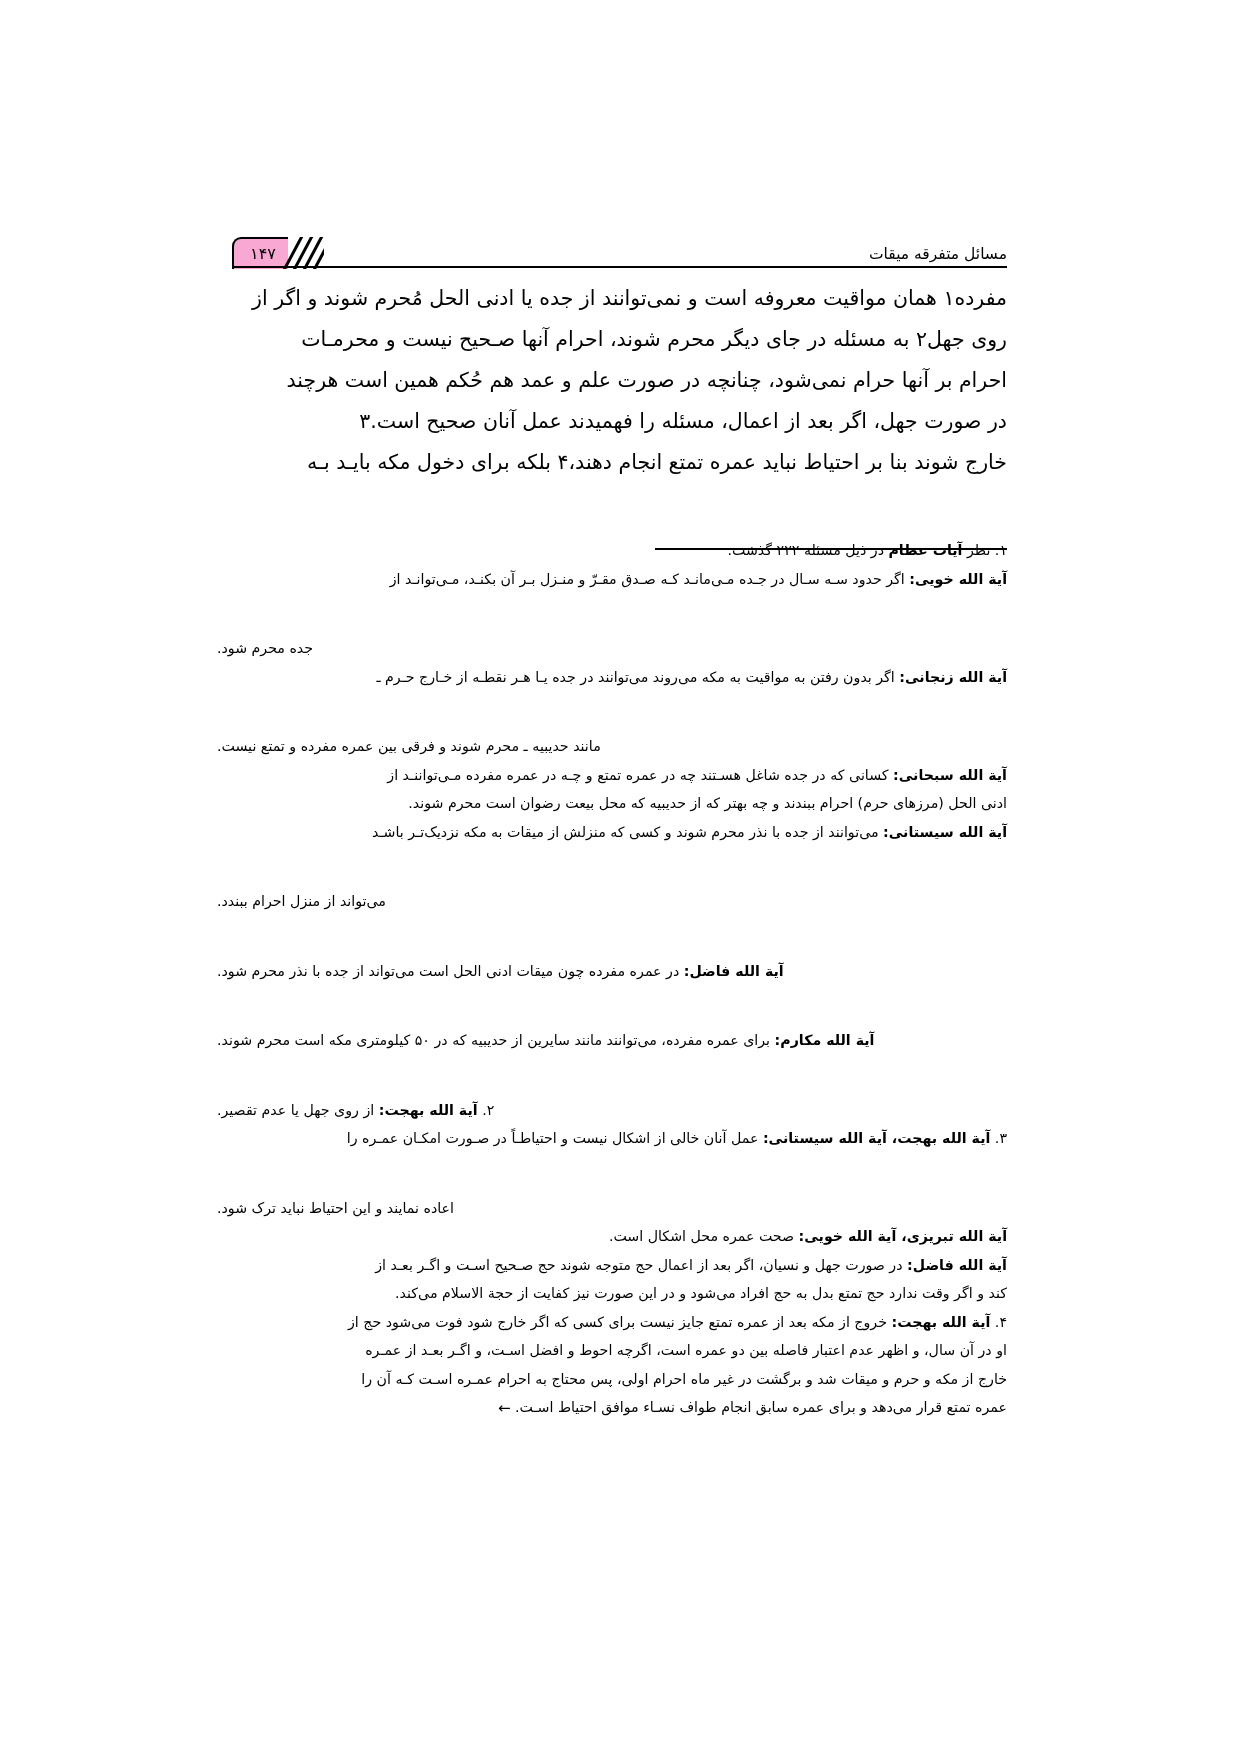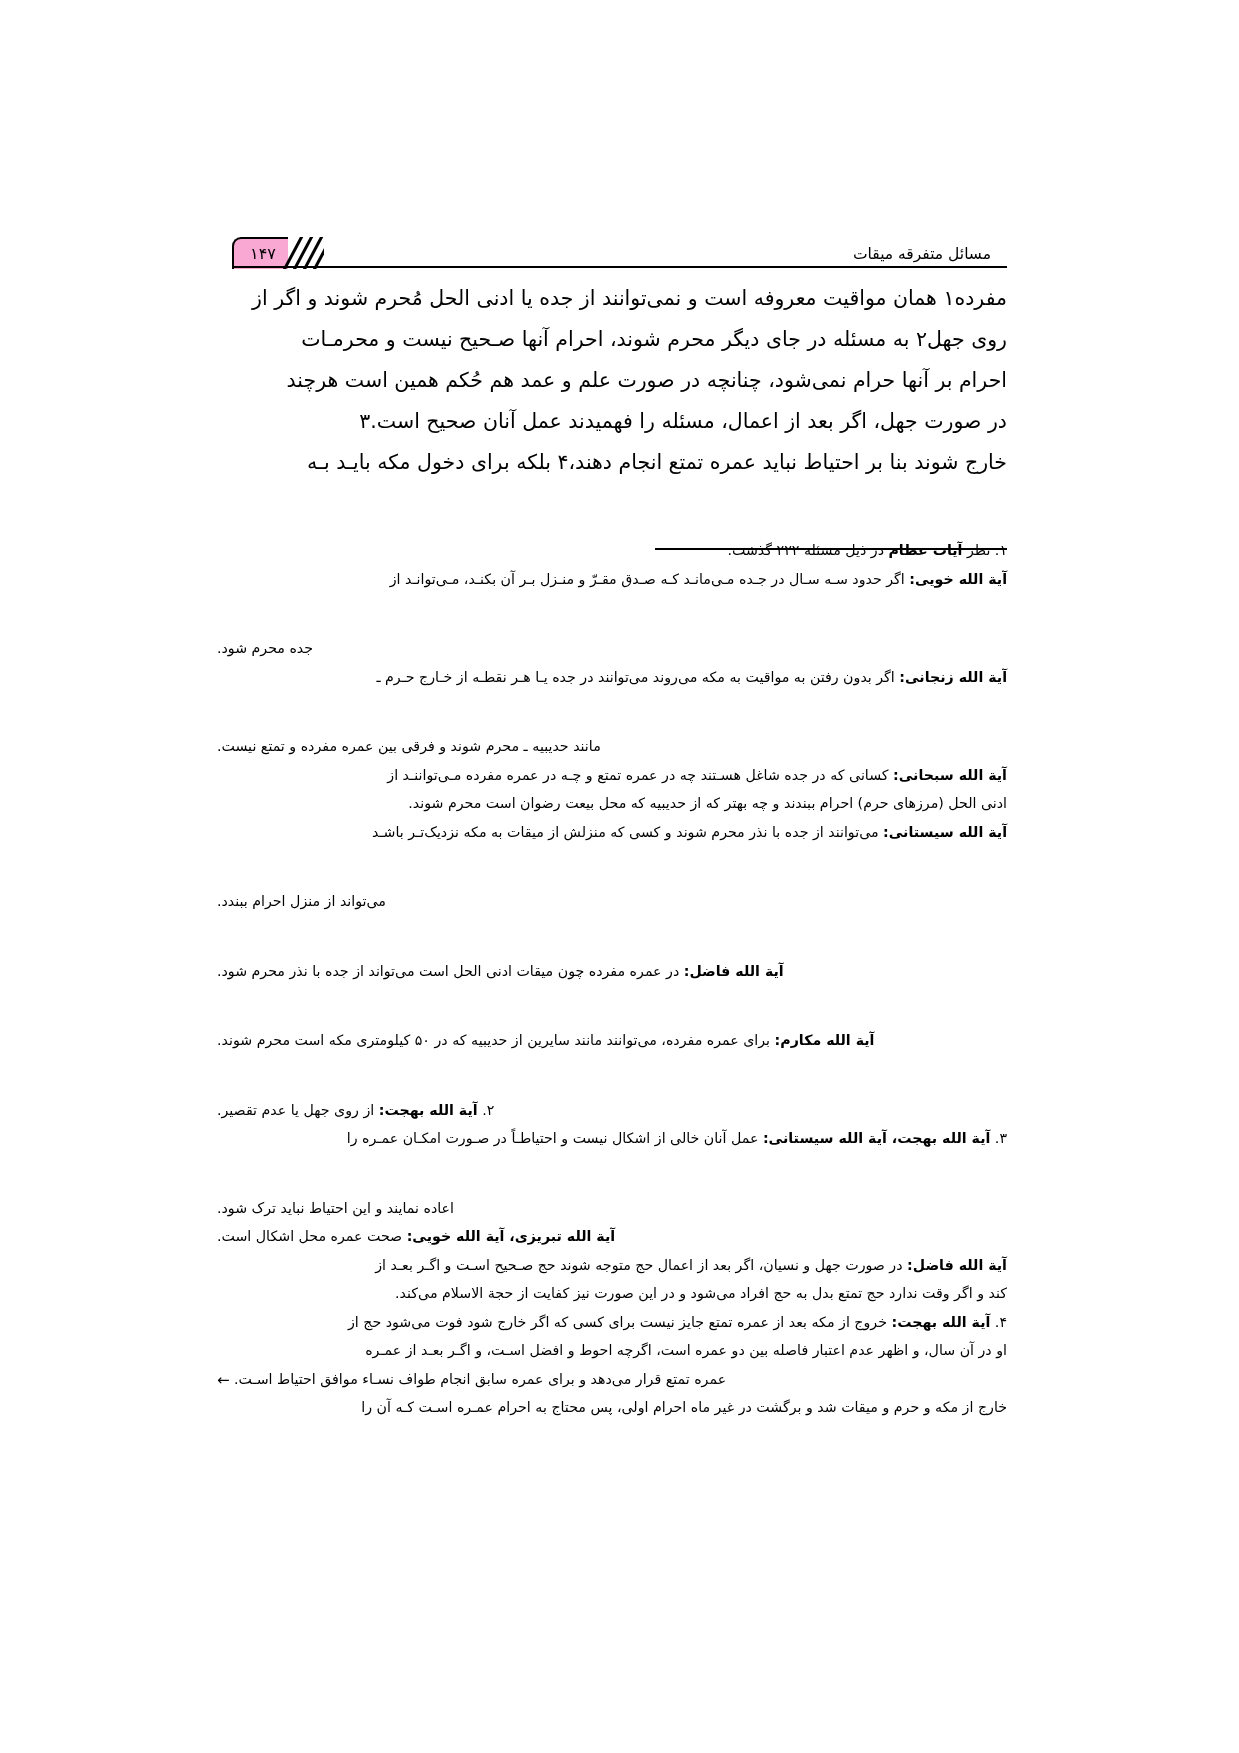--- a/index.html
+++ b/index.html
@@ -33,21 +33,21 @@
   .header-rule {
     position: absolute;
     left: 0;
     right: 0;
     bottom: 0;
     height: 2px;
     background: #000;
   }
   .header-title {
     position: absolute;
-    right: 16px;
+    right: 0;
     bottom: 6px;
     font-size: 15.5px;
     letter-spacing: 0.2px;
     line-height: 1;
     white-space: nowrap;
   }
   .page-num-group {
     position: absolute;
     left: 0;
     bottom: -1px;
@@ -127,21 +127,21 @@
     font-size: 14.2px;
     line-height: 28.5px;
     text-align: justify;
     text-justify: inter-word;
     margin: 0;
     padding: 0;
   }
   .fn-item b { font-weight: bold; }
   .fn-marker { font-weight: normal; }
   .fn-name { font-weight: bold; }
-  .fn-item.center-ish { text-align: left; }
+  .fn-item.center-ish { text-align: right; }
   .fn-item.right-ish { text-align: left; margin-top: 41px; }
   .arrow-glyph {
     display: inline-block;
     font-size: 15px;
     transform: translateY(1px);
   }
 </style>
 </head>
 <body>
 
@@ -199,18 +199,18 @@
     <p class="fn-item"><span class="fn-marker">۳.</span> <b class="fn-name">آیة الله بهجت، آیة الله سیستانی:</b> <span>عمل آنان خالی از اشکال نیست و احتیاطـاً در صـورت امکـان عمـره را</span></p>
     <p class="fn-item right-ish">اعاده نمایند و این احتیاط نباید ترک شود.</p>
 
     <p class="fn-item center-ish"><b class="fn-name">آیة الله تبریزی، آیة الله خویی:</b> <span>صحت عمره محل اشکال است.</span></p>
 
     <p class="fn-item"><b class="fn-name">آیة الله فاضل:</b> <span>در صورت جهل و نسیان، اگر بعد از اعمال حج متوجه شوند حج صـحیح اسـت و اگـر بعـد از</span></p>
     <p class="fn-item">کند و اگر وقت ندارد حج تمتع بدل به حج افراد می‌شود و در این صورت نیز کفایت از حجة الاسلام می‌کند.</p>
 
     <p class="fn-item"><span class="fn-marker">۴.</span> <b class="fn-name">آیة الله بهجت:</b> <span>خروج از مکه بعد از عمره تمتع جایز نیست برای کسی که اگر خارج شود فوت می‌شود حج از</span></p>
     <p class="fn-item">او در آن سال، و اظهر عدم اعتبار فاصله بین دو عمره است، اگرچه احوط و افضل اسـت، و اگـر بعـد از عمـره</p>
+    <p class="fn-item">خارج از مکه و حرم و میقات شد و برگشت در غیر ماه احرام اولی، پس محتاج به احرام عمـره اسـت کـه آن را</p>
     <p class="fn-item center-ish"><span>عمره تمتع قرار می‌دهد و برای عمره سابق انجام طواف نسـاء موافق احتیاط اسـت.</span> <span class="arrow-glyph">←</span></p>
-    <p class="fn-item">خارج از مکه و حرم و میقات شد و برگشت در غیر ماه احرام اولی، پس محتاج به احرام عمـره اسـت کـه آن را</p>
 
   </div>
 
 </div>
 
 </body></html>

